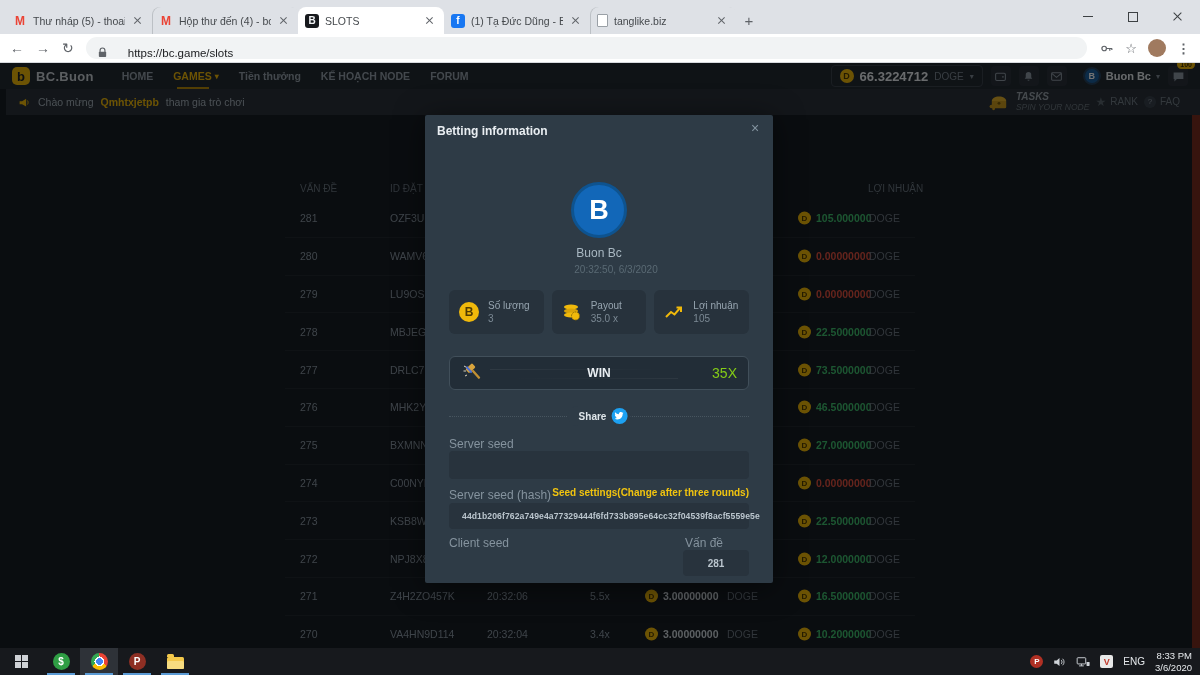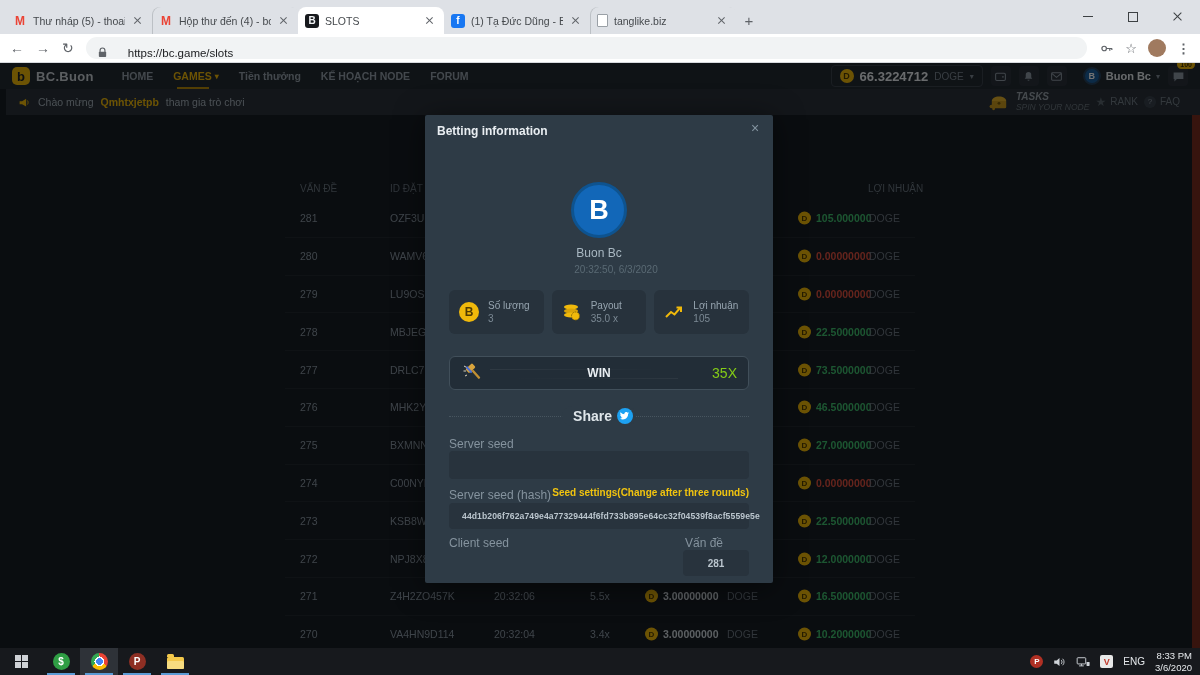--- a/index.html
+++ b/index.html
@@ -84,21 +84,21 @@
   .qmark{width:12px;height:12px;border-radius:50%;background:#39424c;color:#8b95a0;font-size:8px;
     display:flex;align-items:center;justify-content:center;}
 
   .tablewrap{position:absolute;top:52px;left:0;right:0;bottom:0;}
   .thead{position:absolute;top:68px;left:0;right:0;font-size:10px;color:#6a7680;}
   .th{position:absolute;top:0;}
   .th-issue{left:300px;} .th-id{left:390px;} .th-profit{left:868px;}
   .tbody{position:absolute;top:85px;left:285px;right:285px;}
   .trow{position:relative;height:36.8px;border-bottom:1px solid rgba(255,255,255,.05);font-size:10.5px;color:#8b98a4;}
   .cell{position:absolute;top:50%;transform:translateY(-50%);}
-  .c-issue{left:15px;} .c-id{left:105px;} .c-time{left:209px;} .c-payout{left:305px;}
+  .c-issue{left:15px;} .c-id{left:105px;} .c-time{left:202px;} .c-payout{left:305px;}
   .c-betcoin{left:360px;} .c-bet{left:378px;color:#cdd5db;font-weight:bold;} .c-betcur{left:442px;color:#6c7680;}
   .c-pcoin{left:513px;} .c-profit{left:531px;font-weight:bold;} .c-pcur{left:584px;color:#6c7680;}
   .win-val{color:#3fbf6e;} .lose-val{color:#e0503f;}
   .dcoin{width:13px;height:13px;font-size:8px;}
   .pgscroll{position:absolute;top:0;right:0;bottom:0;width:8px;background:#7a2e20;}
 
   .dim{position:absolute;inset:0;background:rgba(0,0,0,.55);}
 
   
   .modal{position:absolute;left:425px;top:52px;width:348px;height:468px;background:#2e3b46;border-radius:2px;
@@ -122,21 +122,21 @@
     display:flex;align-items:center;padding:0 11px;box-sizing:border-box;position:absolute;overflow:hidden;}
   .m-win::before{content:'';position:absolute;left:40px;right:90px;top:12px;height:1px;
     background:linear-gradient(90deg,rgba(255,255,255,.06),transparent);}
   .m-win::after{content:'';position:absolute;left:60px;right:70px;bottom:10px;height:1px;
     background:linear-gradient(90deg,transparent,rgba(255,255,255,.05));}
   .win-lbl{position:absolute;left:0;right:0;text-align:center;font-size:12px;font-weight:bold;color:#e9eef2;}
   .win-mult{margin-left:auto;font-size:14px;font-weight:normal;color:#84cc16;z-index:1;}
   .m-shareline{left:24px;right:24px;top:301px;border-top:1px dotted #47555f;height:0;}
   .m-sharepill{left:50%;transform:translateX(-50%);top:291px;height:20px;background:#2e3b46;border-radius:11px;
     display:flex;align-items:center;gap:5px;padding:0 3px 0 11px;}
-  .share-lbl{font-size:14px;font-weight:bold;color:#dfe6ea;}
+  .share-lbl{font-size:10px;font-weight:bold;color:#dfe6ea;}
   .twitter{width:16px;height:16px;border-radius:50%;background:#1da1f2;display:flex;align-items:center;justify-content:center;}
   .m-lbl{font-size:12px;color:#85939e;}
   .m-input{background:#28333d;border-radius:4px;display:flex;align-items:center;padding:0 13px;box-sizing:border-box;}
   .lbl-server{left:24px;top:322px;}
   .in-server{left:24px;right:24px;top:336px;height:28px;}
   .lbl-hash{left:24px;top:373px;}
   .seedset{right:24px;top:372px;font-size:10px;font-weight:bold;color:#f1c40f;}
   .in-hash{left:24px;right:24px;top:388px;height:26px;font-size:8.6px;color:#bac5cd;font-weight:bold;letter-spacing:.1px;}
   .lbl-client{left:24px;top:421px;}
   .lbl-issue{left:260px;top:421px;}

